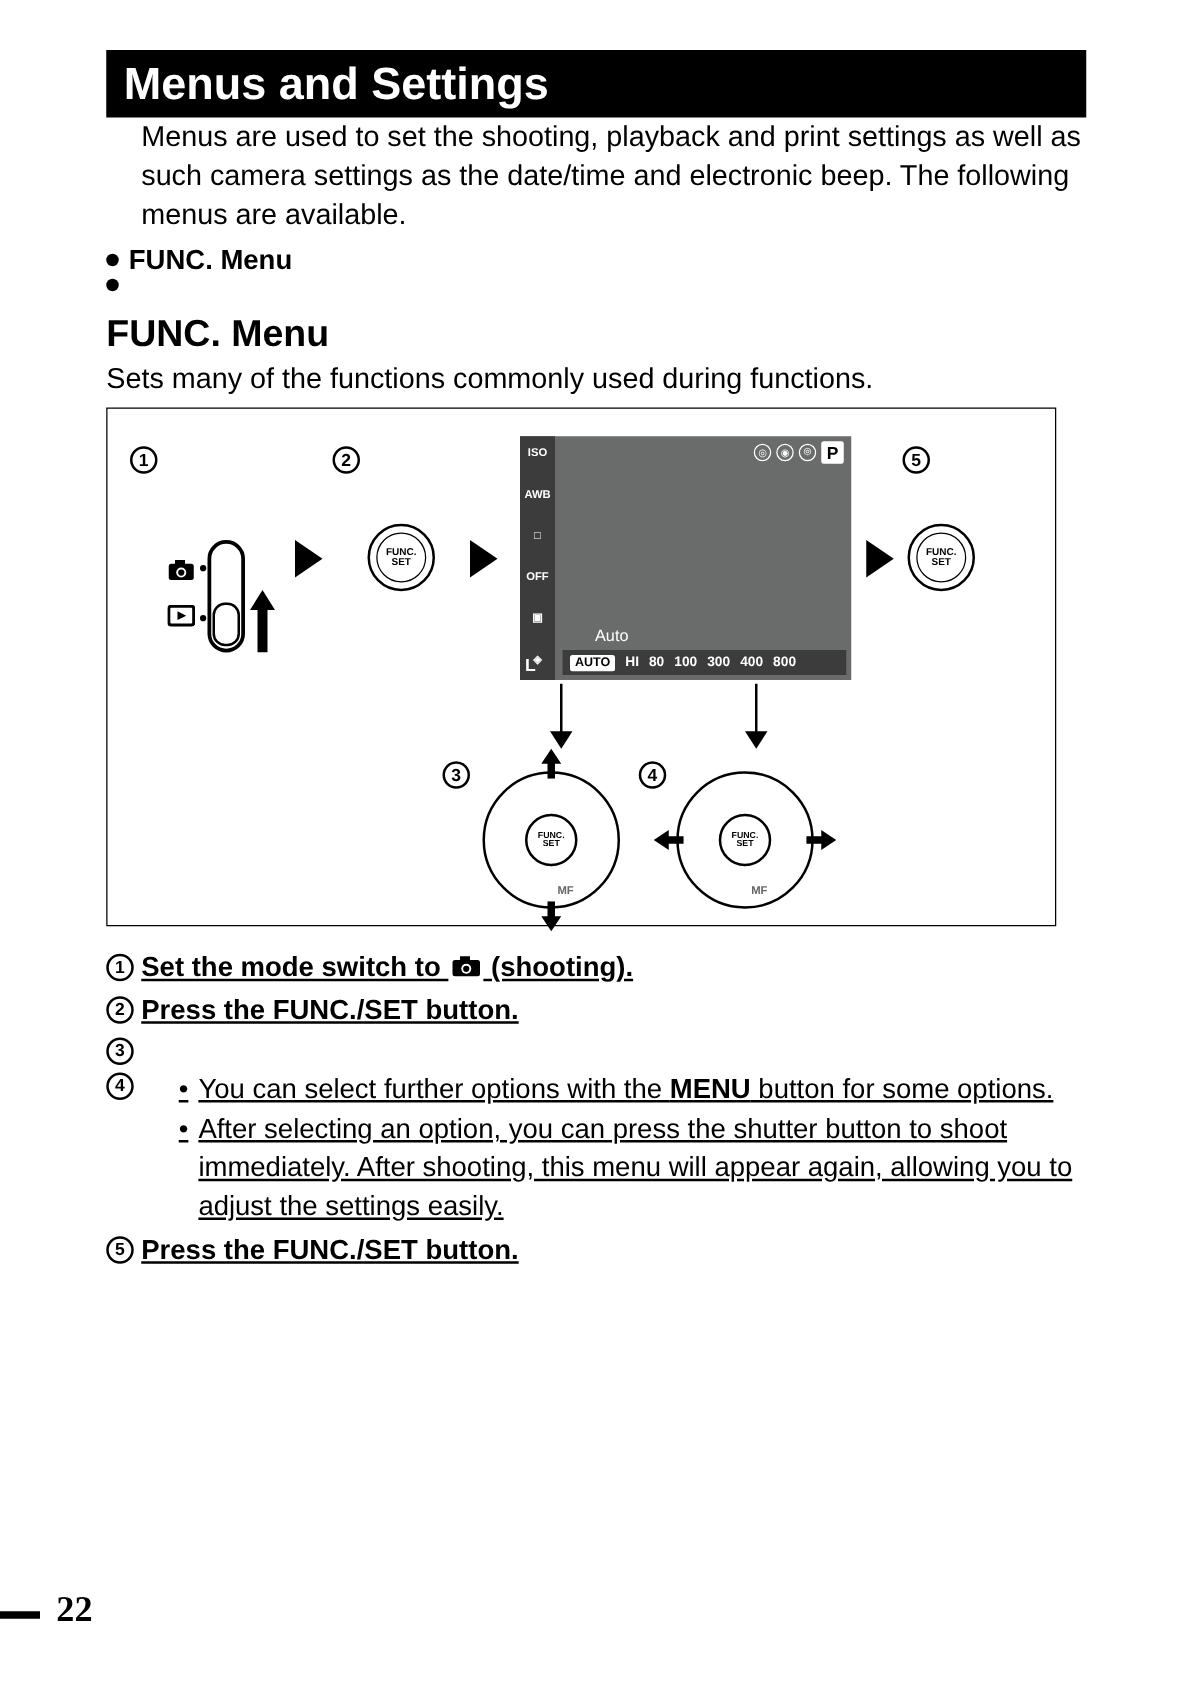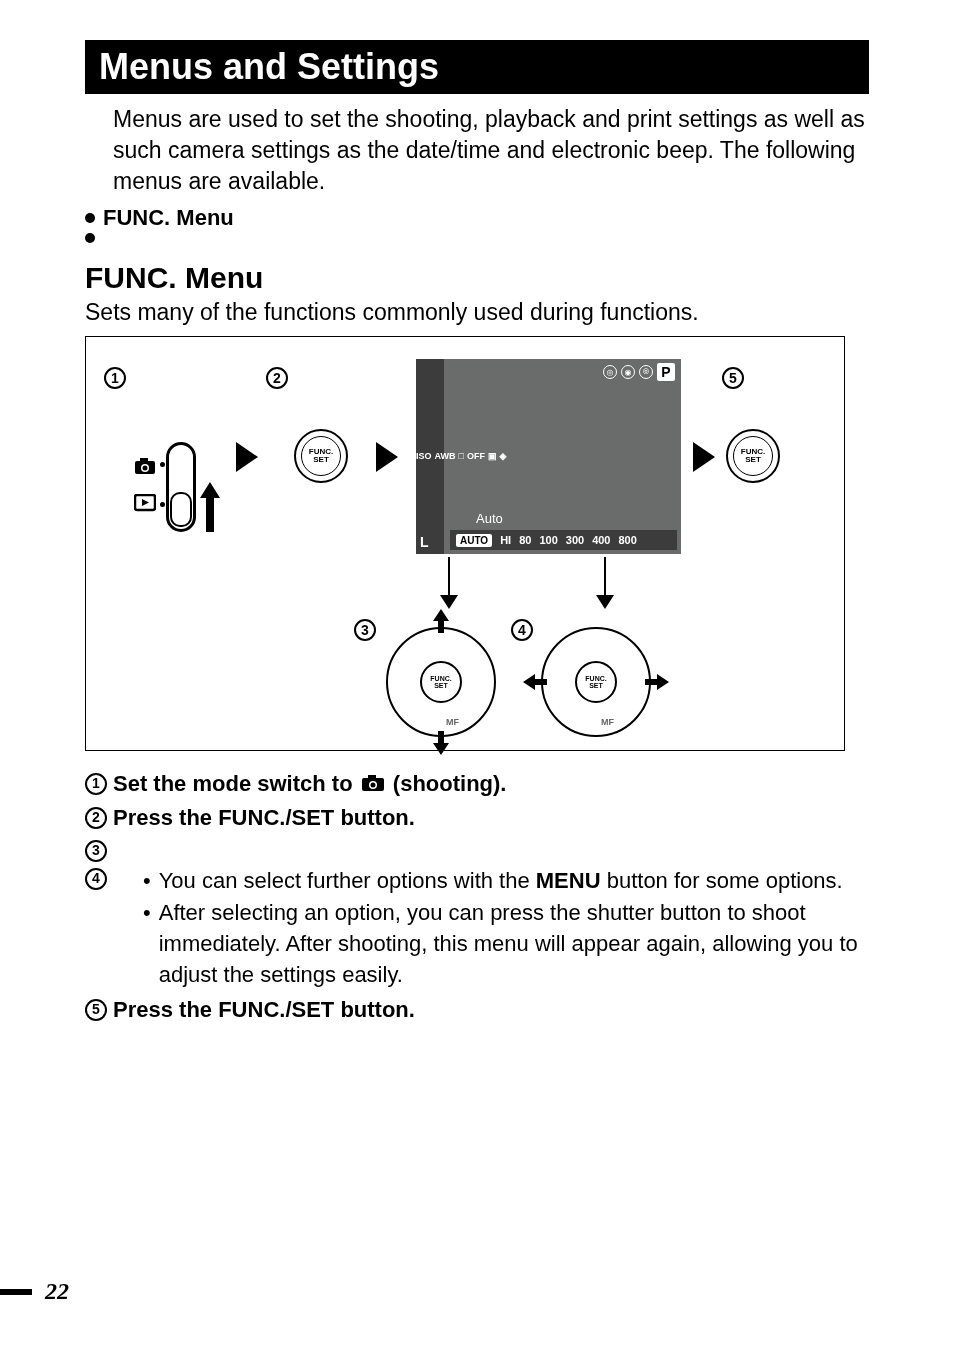--- a/index.html
+++ b/index.html
@@ -11,21 +11,21 @@
       background: #fff;
       position: relative;
       padding: 40px 85px 40px 85px;
     }
     .title-bar {
       background: #000;
       color: #fff;
       font-weight: 900;
       font-size: 36px;
       padding: 6px 14px;
-      margin-bottom: 10px;
+      margin-bottom: 0;
       font-family: Arial Black, Arial, sans-serif;
     }
     .intro {
       font-size: 23px;
       line-height: 1.35;
       margin-bottom: 8px;
       margin-left: 28px;
     }
     .bullet-row {
       display: flex;
@@ -158,23 +158,24 @@
       background: #6a6c6b;
     }
     .screen-side {
       position: absolute;
       left: 0;
       top: 0;
       width: 28px;
       bottom: 0;
       background: #3c3c3c;
       display: flex;
+      flex-direction: column;
       align-items: center;
       padding: 4px 0;
-      gap: 3px;
+      gap: 15px;
     }
     .side-item {
       font-size: 9px;
       color: #fff;
       font-weight: bold;
       text-align: center;
       line-height: 1;
       height: 18px;
       display:flex;align-items:center;justify-content:center;
     }
@@ -282,21 +283,21 @@
     }
     .steps { font-size: 22px; }
     .step-row {
       display: flex;
       gap: 6px;
       margin: 2px 0;
       align-items: flex-start;
       line-height: 1.4;
     }
     .step-row .circ-num { margin-top: 4px; }
-    .step-content { flex: 1; }
+    .step-content { flex: 1; text-decoration: underline; }
     .step-main { font-weight: bold; }
     .step-sub {
       margin-left: 30px;
       margin-top: 2px;
       font-size: 22px;
     }
     .step-sub-row {
       display: flex;
       gap: 8px;
       margin: 2px 0;
@@ -309,22 +310,21 @@
     .inline-icon {
       display: inline-block;
       vertical-align: middle;
       margin: 0 2px;
     }
     .page-num {
       position: absolute;
       left: 45px;
       bottom: 40px;
       font-weight: bold;
-      font-style: italic;
-      font-size: 24px;
+      font-size: 29px;
       font-family: Georgia, serif;
     }
     .page-tab {
       position: absolute;
       left: 0;
       bottom: 50px;
       width: 32px;
       height: 6px;
       background: #000;
     }

